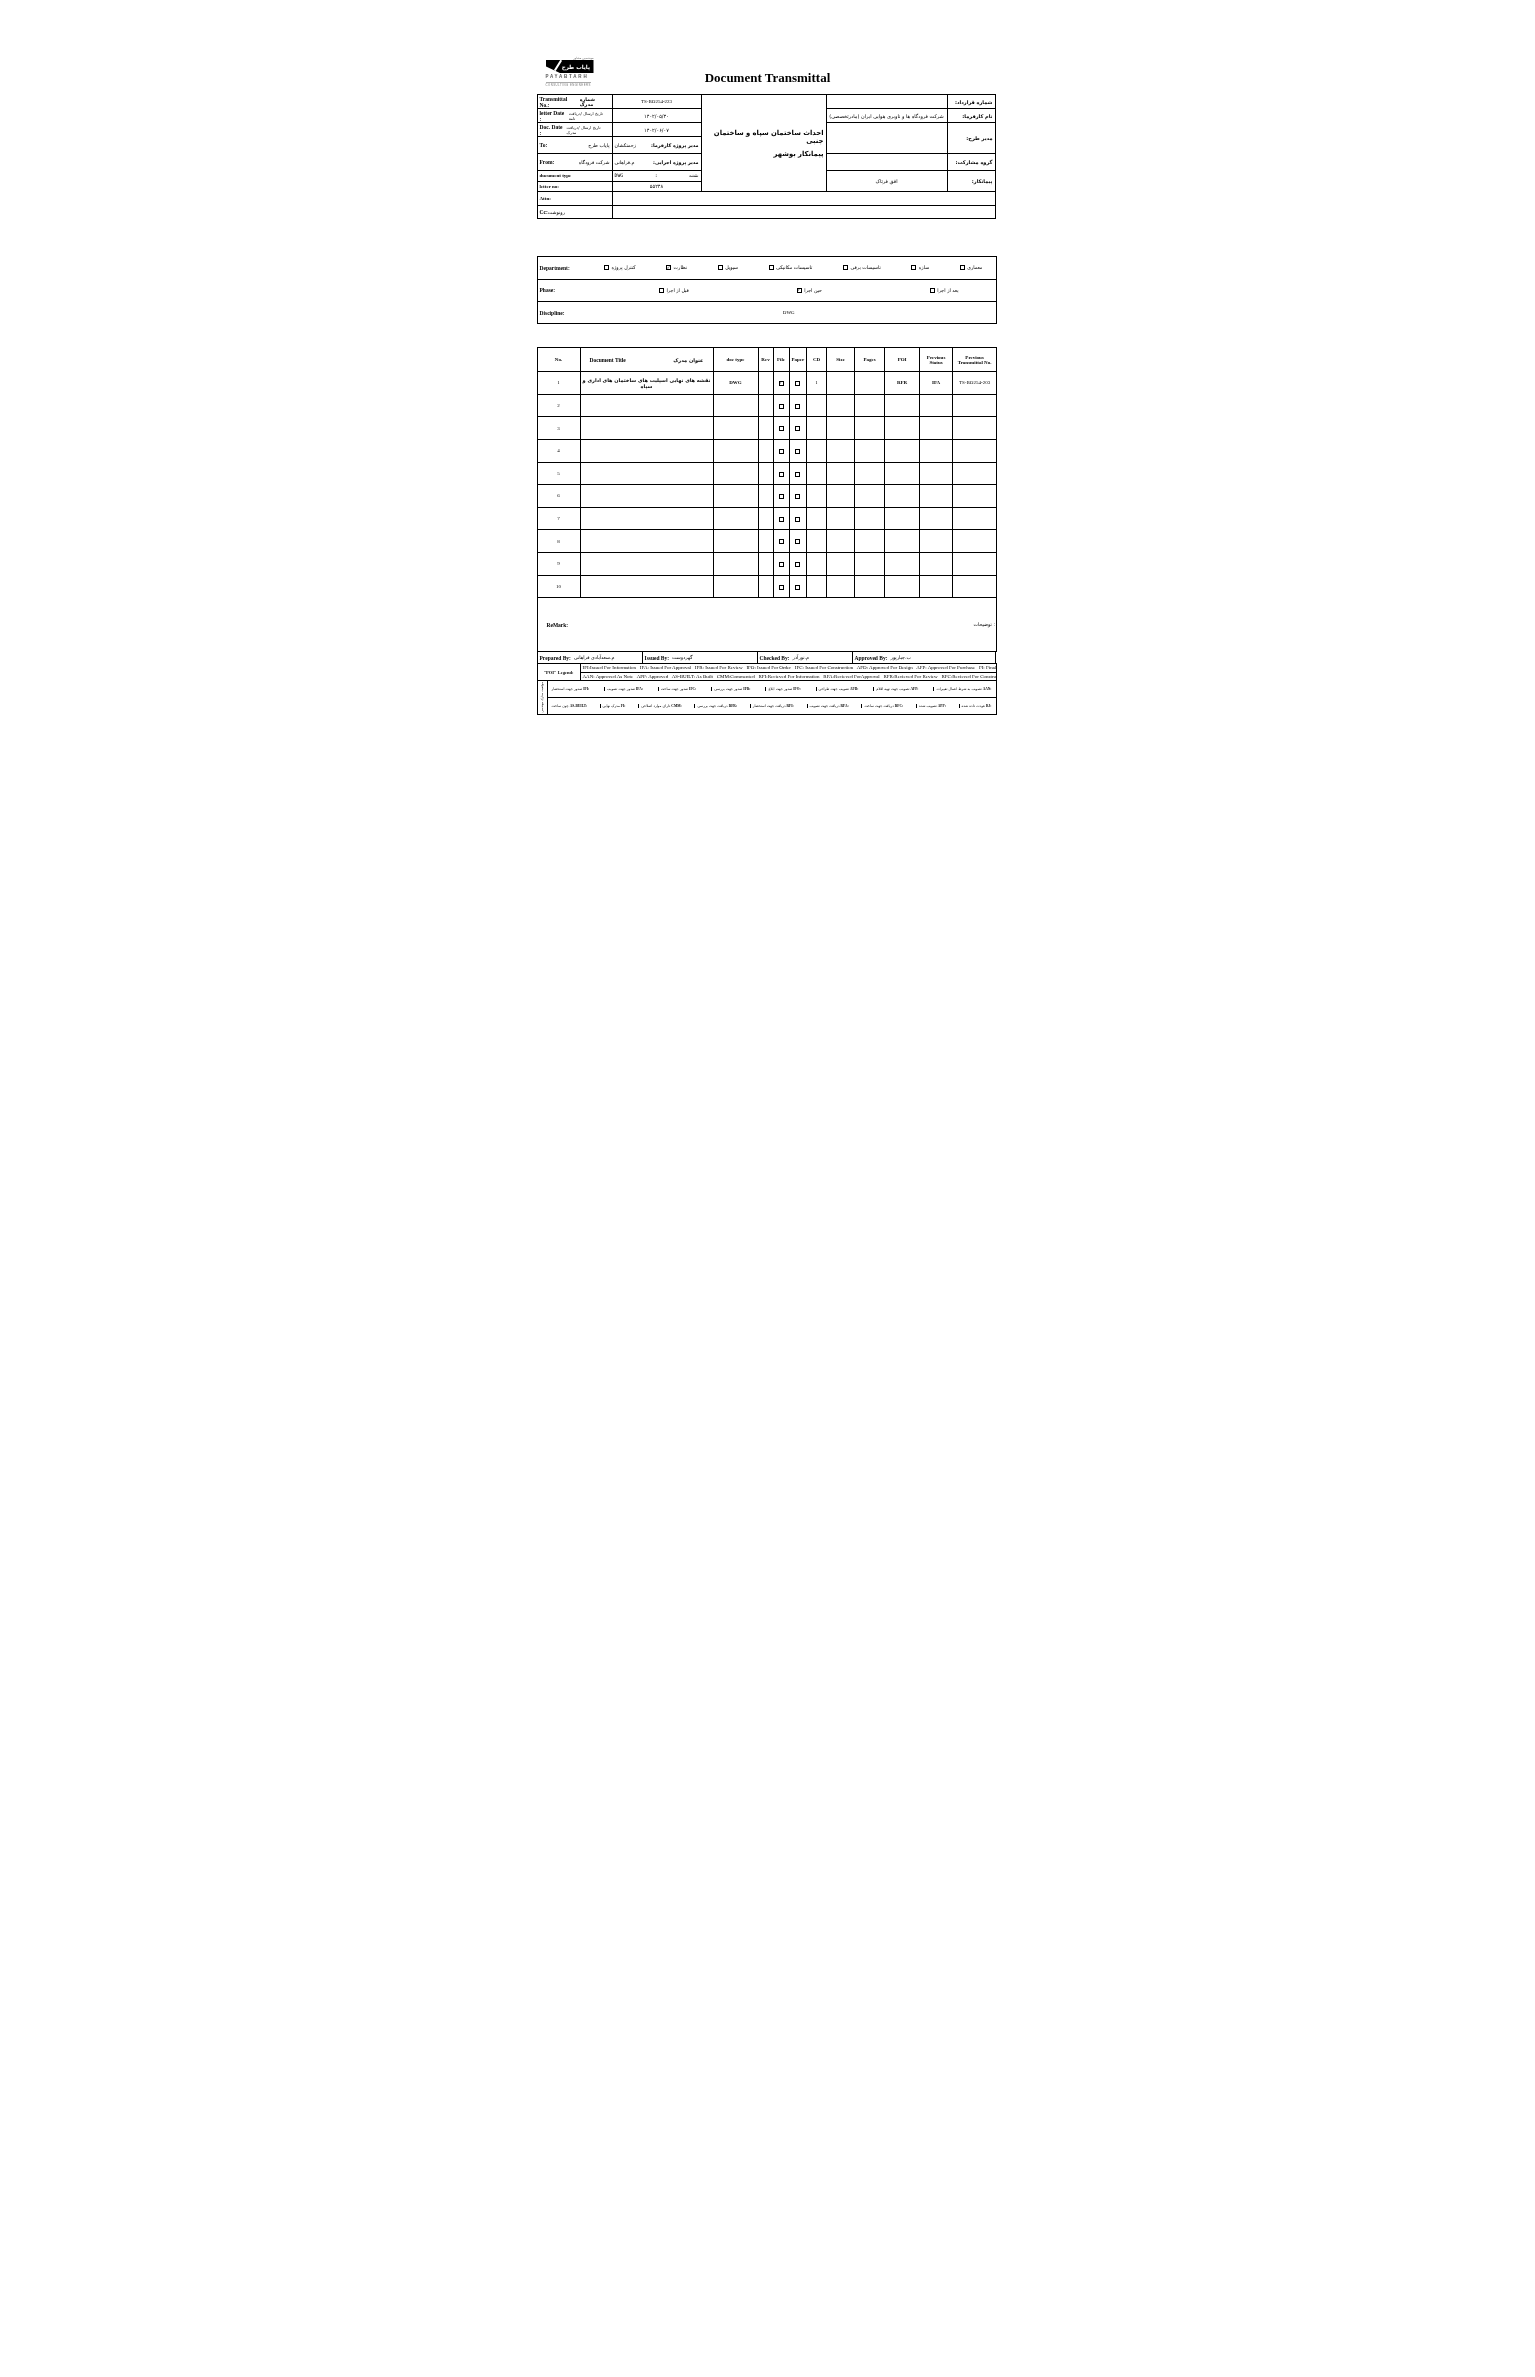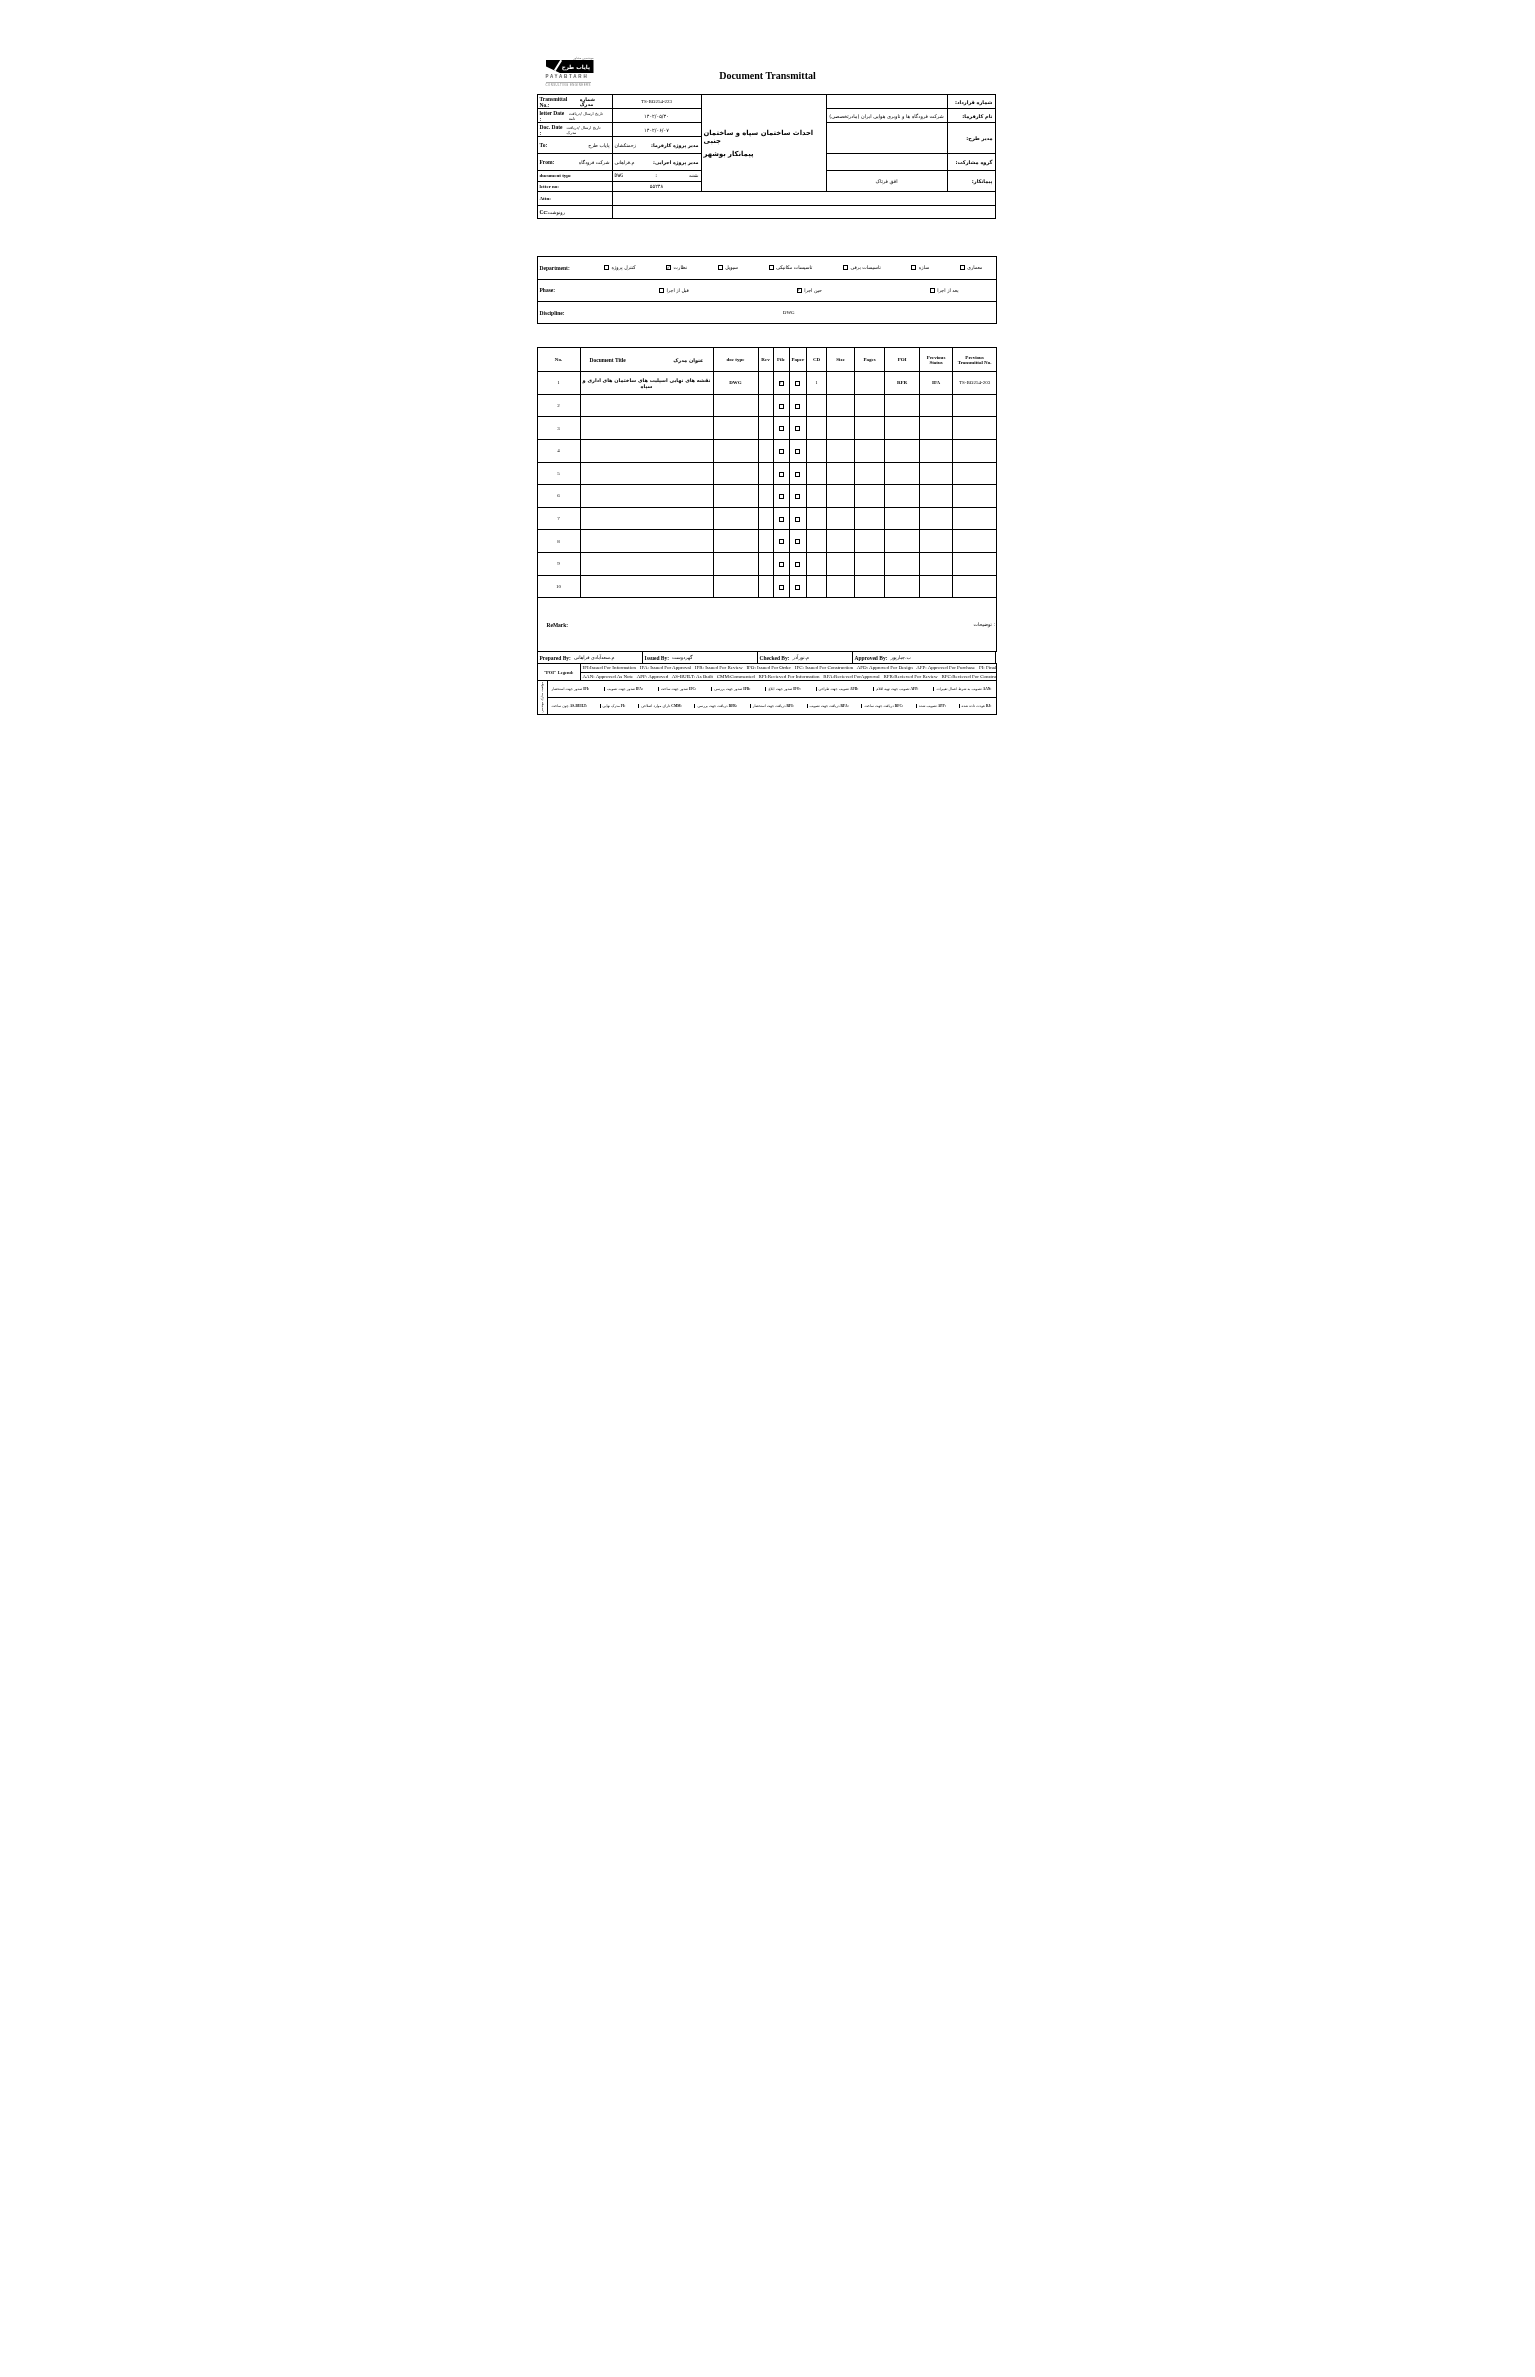--- a/index.html
+++ b/index.html
@@ -22,28 +22,28 @@
   
   .hdrband { position:relative; height:29px; margin:0 25px; }
   .logo { position:absolute; left:9px; top:0; width:50px; }
   .logo-tagline { font-size:3px; color:#666; text-align:right; direction:rtl; padding-right:2px; }
   .logo-mark { position:relative; width:48px; height:13px; background:#000; color:#fff;
                clip-path:polygon(0 0,100% 0,100% 100%,30% 100%,0 48%); text-align:right; padding:2px 3.5px 0 0; }
   .logo-slash { position:absolute; left:10px; top:-1px; width:2px; height:16px; background:#fff; transform:rotate(32deg); }
   .logo-fa { font-size:5.5px; font-weight:bold; }
   .logo-en { font-size:4.5px; font-weight:bold; letter-spacing:1.8px; color:#555; margin-top:1px; font-family:"Liberation Sans",sans-serif; }
   .logo-sub { font-size:2.8px; letter-spacing:0.5px; color:#777; border-top:0.5px solid #aaa; display:inline-block; padding-top:0.5px; font-family:"Liberation Sans",sans-serif; }
-  .doc-title { position:absolute; left:0; right:0; top:14px; text-align:center; font-size:10px; font-weight:bold; }
+  .doc-title { position:absolute; left:0; right:0; top:14px; text-align:center; font-size:13px; font-weight:bold; }
 
   
   table.tbl { border-collapse:collapse; table-layout:fixed; width:459px; margin-left:25px; border:1px solid #000; }
   .tbl td { border:0.5px solid #000; padding:0.5px 2px; vertical-align:middle; font-size:5px; overflow:hidden; }
 
   .info-tbl { margin-top:9px; }
-  .project-cell { text-align:left; vertical-align:middle; }
+  .project-cell { text-align:right; vertical-align:middle; }
   .rlabel { direction:rtl; text-align:right; font-weight:bold; font-size:5.3px; padding-right:3px; }
   .client-val { direction:rtl; text-align:center; font-size:4.3px; }
   .mono { font-family:"DejaVu Sans Mono", monospace; font-size:4.8px; }
 
   .class-tbl { margin-top:37px; }
   .class-tbl td.lblc { border-right:none; font-size:5.5px; font-weight:bold; }
   .class-tbl td.cntc { border-left:none; }
   .chkrow { display:flex; align-items:center; justify-content:space-between; width:100%; }
   .chkrow.dept  { padding:0 11px 0 20px; }
   .chkrow.phase { padding:0 35px 0 75px; }

